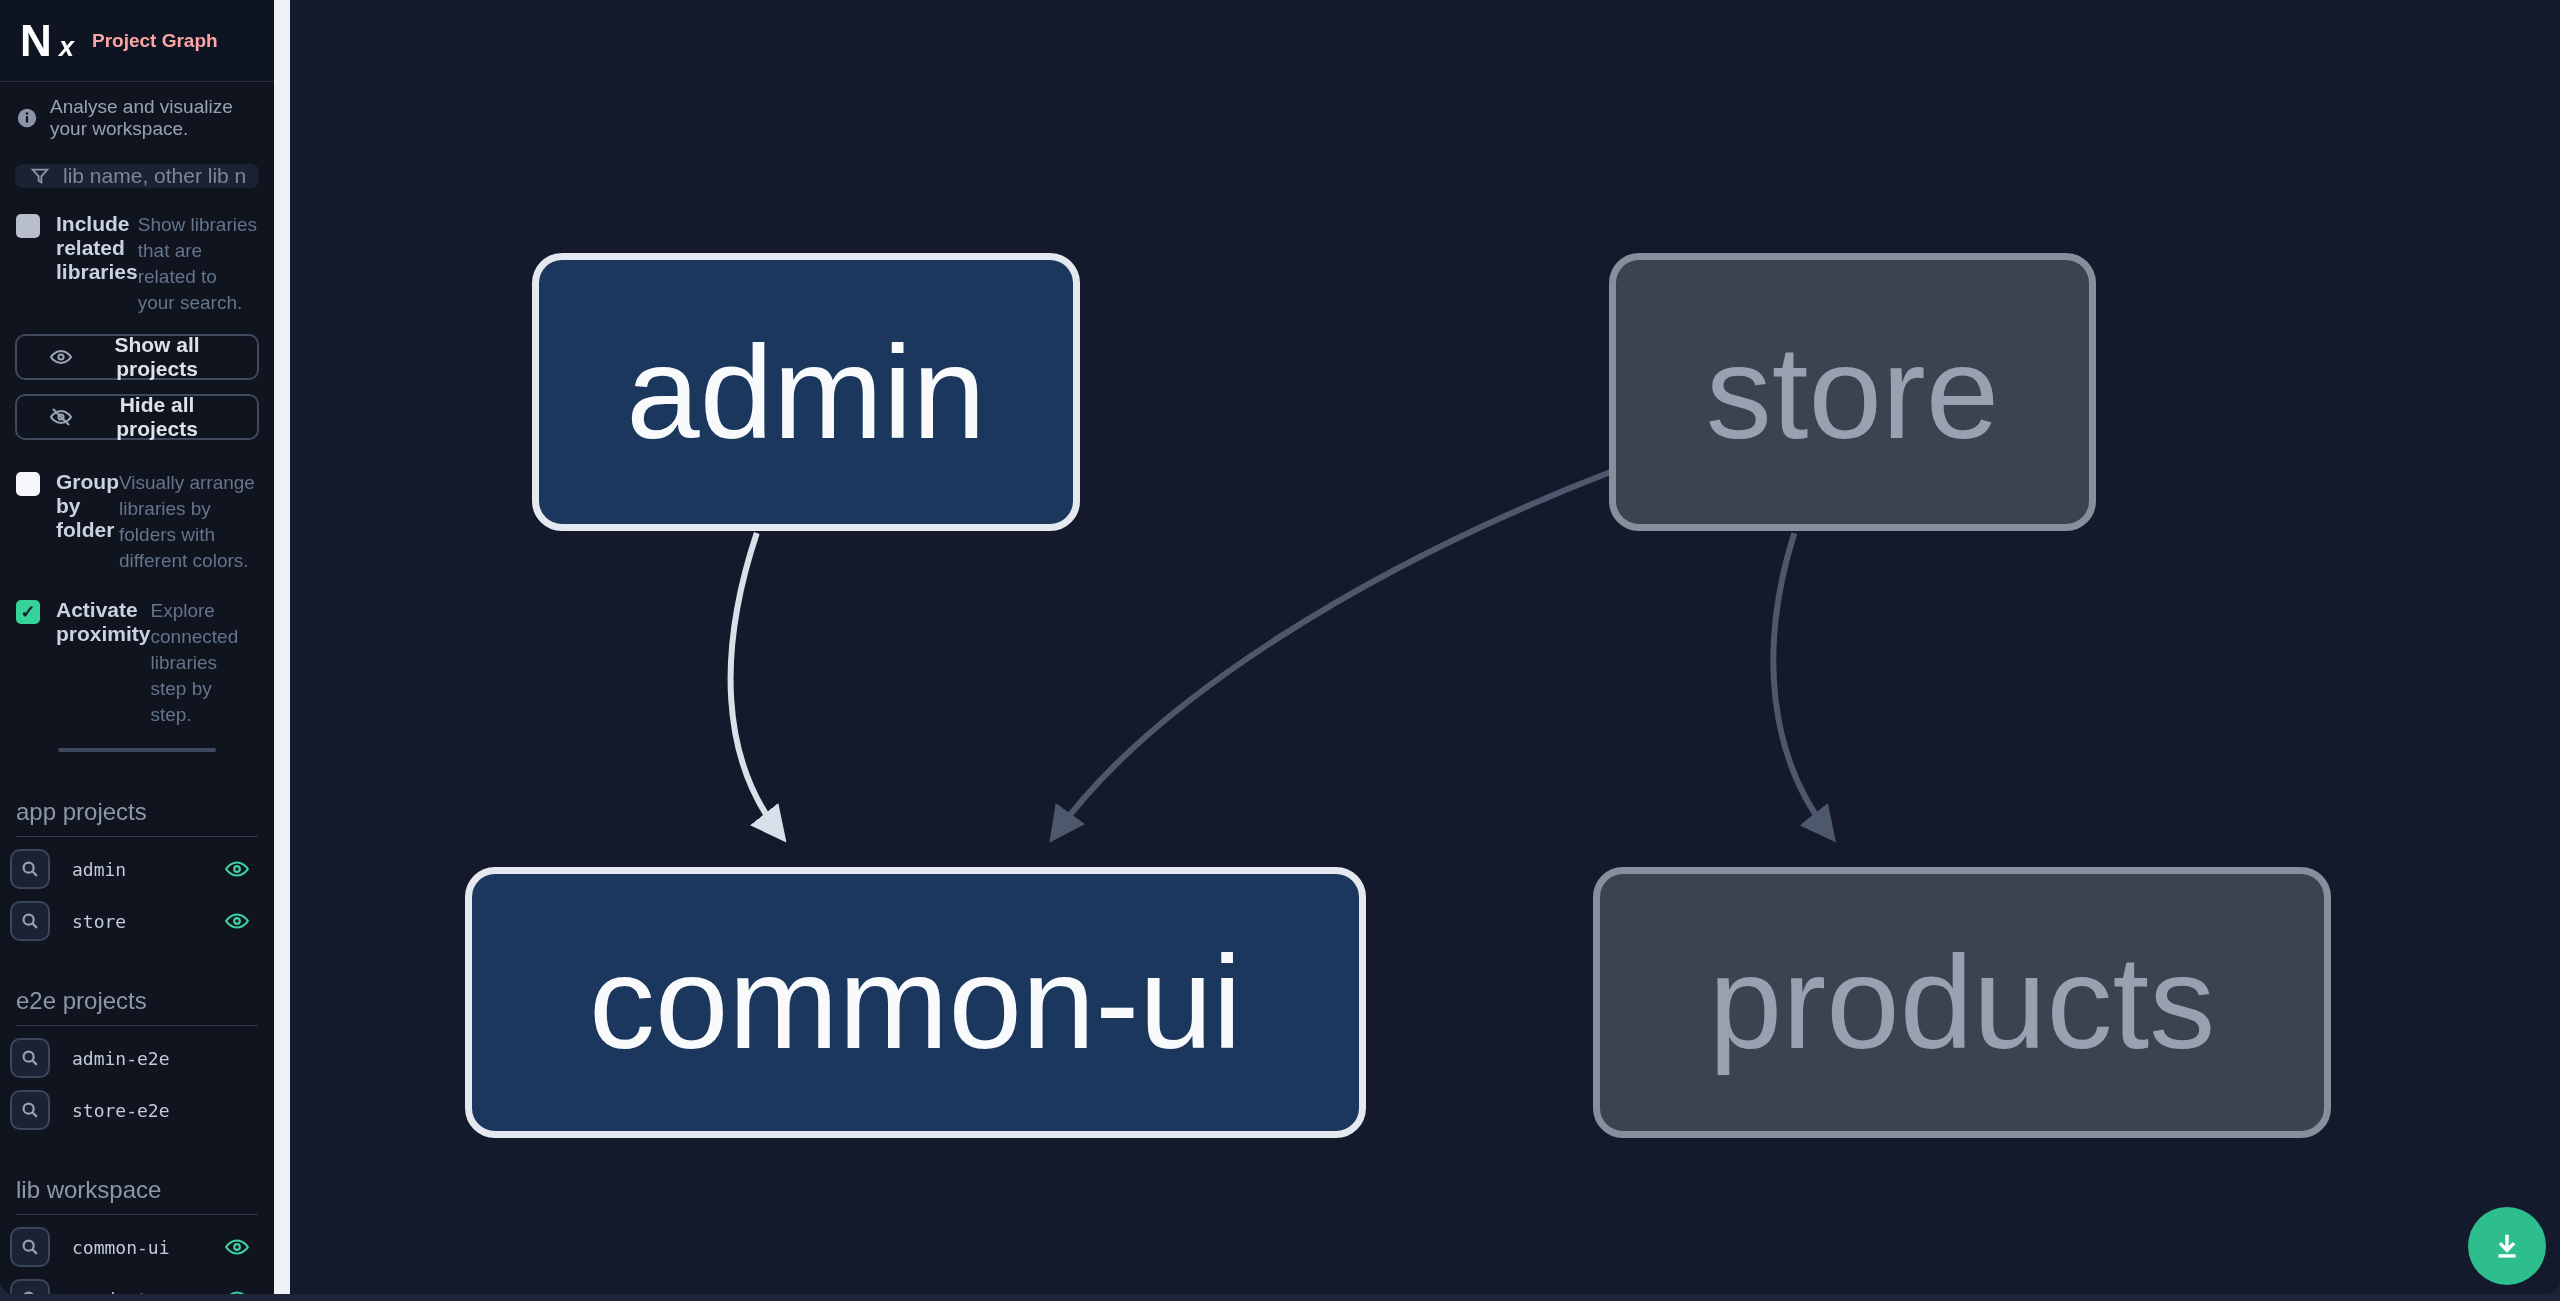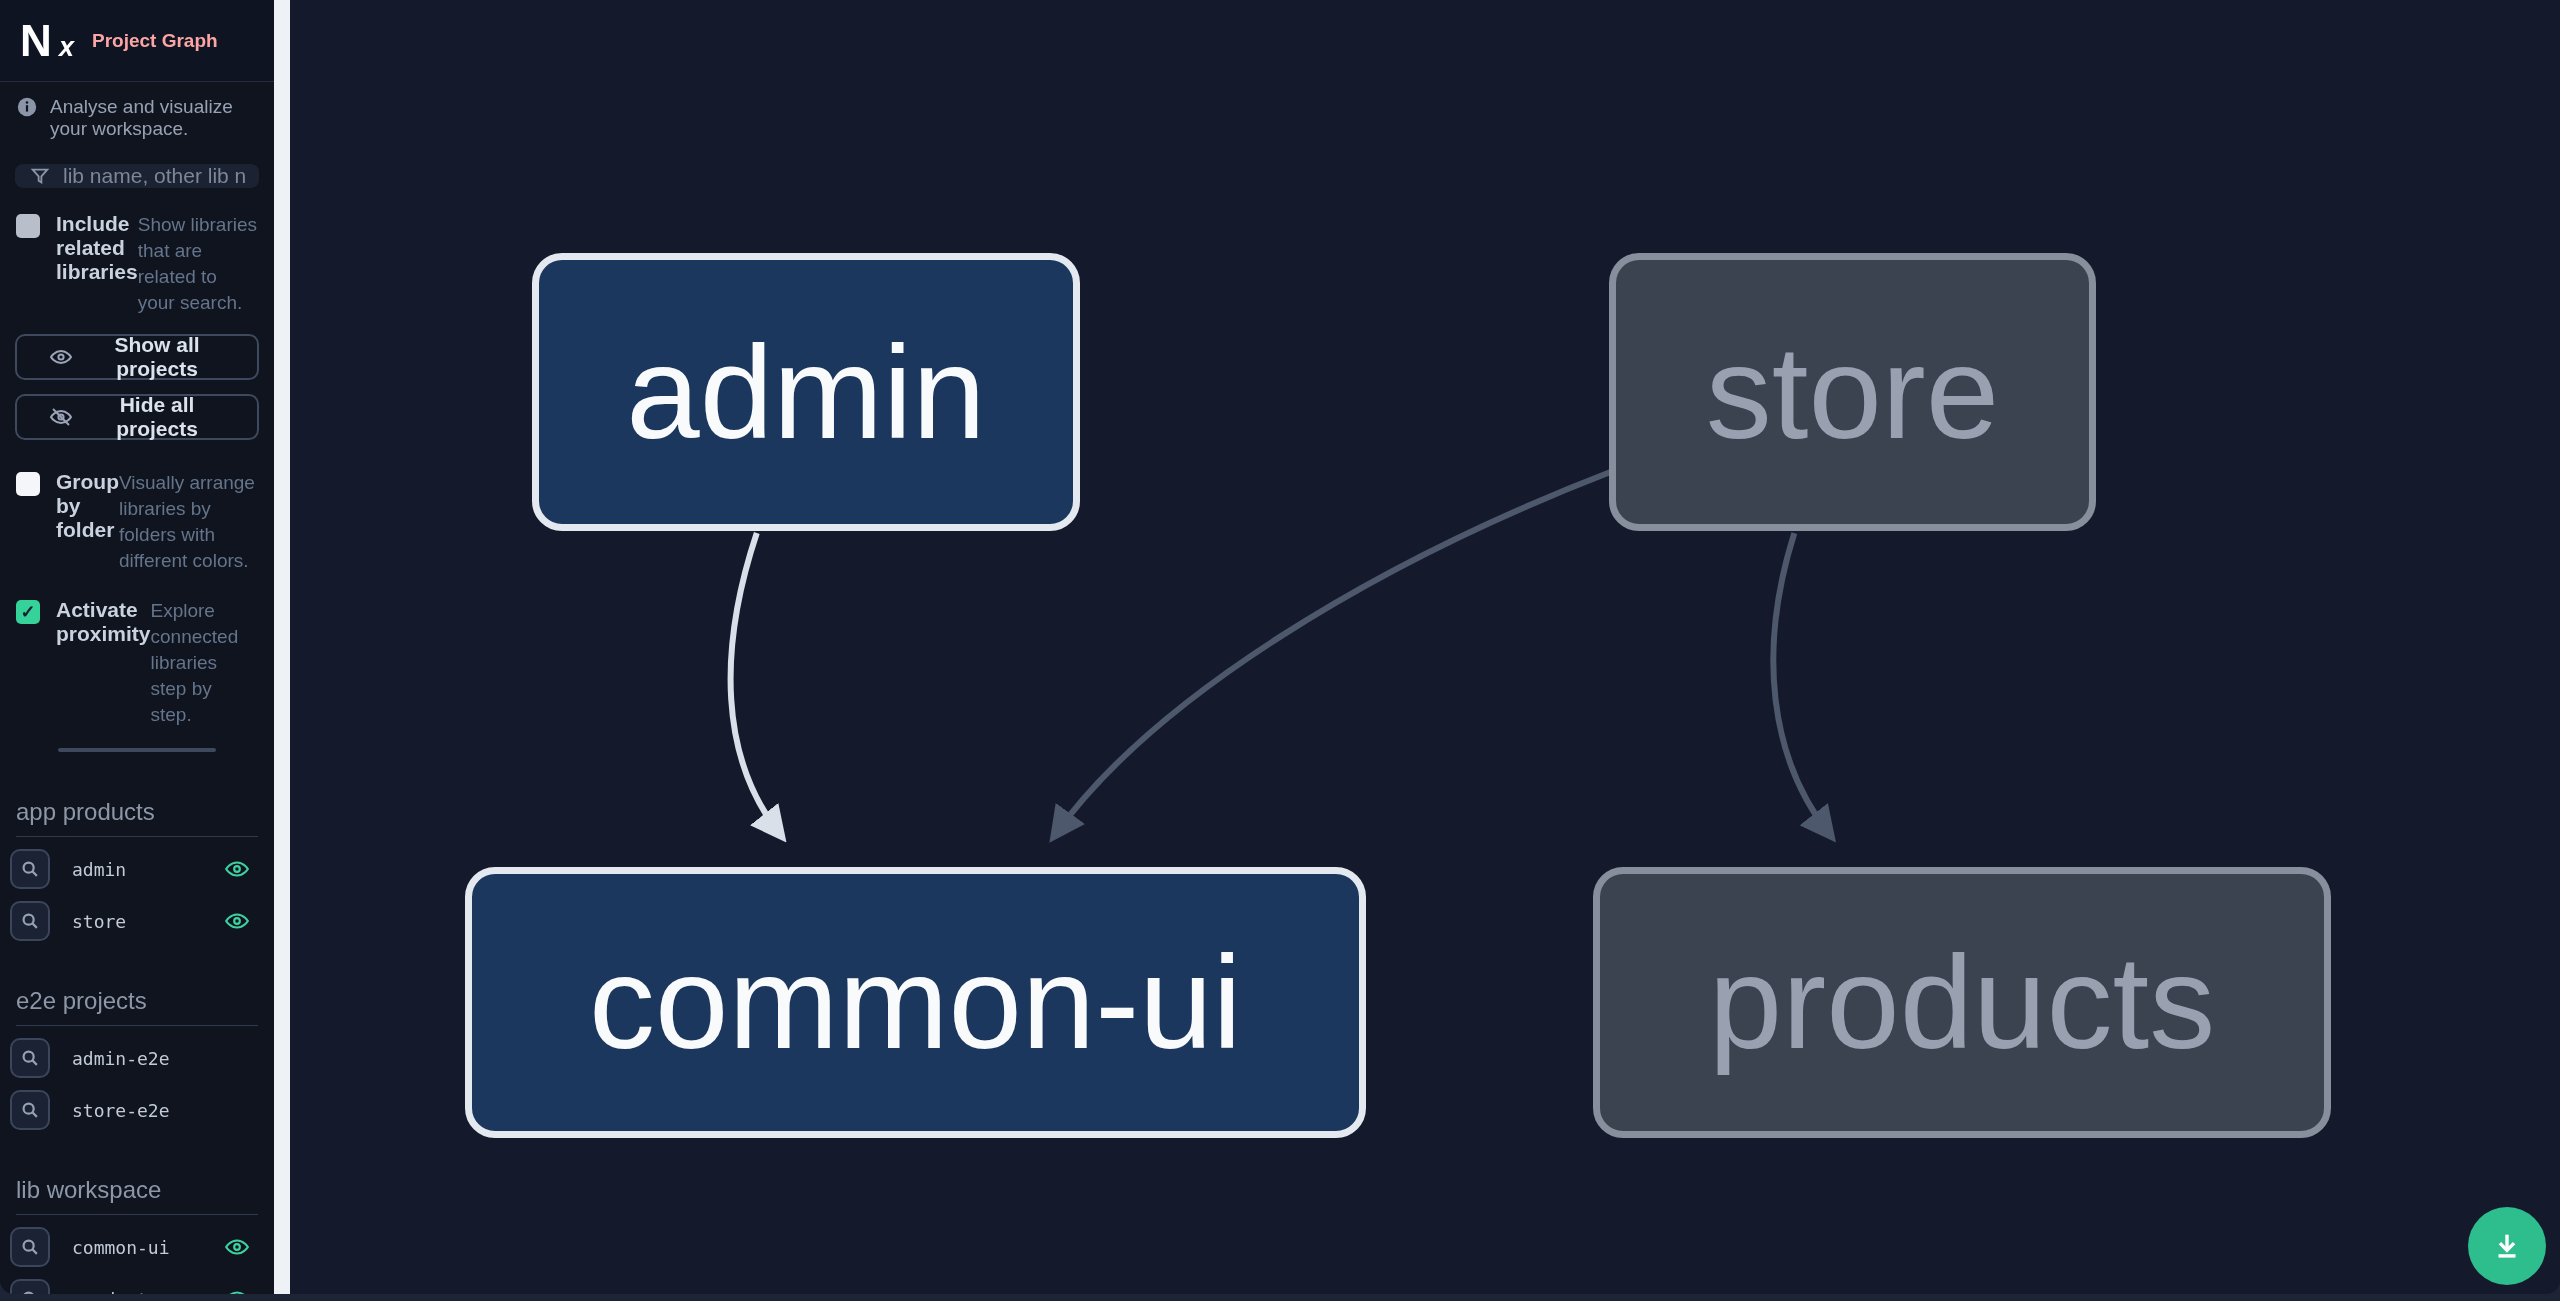--- a/index.html
+++ b/index.html
@@ -40,21 +40,21 @@
   .nx-logo { width: 52px; height: 44px; position: relative; flex: 0 0 52px; }
   .nx-logo .n { font-size: 44px; font-weight: 800; color: #ffffff; line-height: 44px; letter-spacing: -2px; }
   .nx-logo .x {
     position: absolute; right: -2px; bottom: 0px;
     font-size: 27px; font-weight: 800; color: #ffffff; font-style: italic;
   }
   .sb-title { font-size: 19px; font-weight: 700; color: #fca5a5; white-space: nowrap; }
   
   .tagline {
     margin: 14px 16px 0 16px;
-    display: flex; gap: 12px;
+    display: flex; align-items: center; gap: 12px;
     font-size: 19px; color: #98a2b3;
   }
   .info-icon { color: #8b95a7; display: inline-flex; flex: 0 0 auto; }
   
   .filter-wrap {
     margin: 24px 15px 0 15px; height: 40px;
     background: #1b2332; border-radius: 8px;
     display: flex; align-items: center; gap: 12px; padding: 0 14px;
   }
   .funnel-icon { color: #8b95a7; display: inline-flex; }
@@ -217,21 +217,21 @@
       <span class="desc">Explore connected libraries step by step.</span>
     </span>
   </div>
 
   <div class="stepper">
     <div class="st-btn">−</div>
     <div class="st-val">1</div>
     <div class="st-btn">+</div>
   </div>
 
-  <div class="section-title">app products</div>
+  <div class="section-title">app projects</div>
 
   <div class="proj-row">
     <span class="focus-btn">
       <svg width="22" height="22" viewBox="0 0 24 24" fill="none" stroke="currentColor" stroke-width="2.4">
         <circle cx="10.5" cy="10.5" r="5.5"></circle>
           <line x1="14.8" y1="14.8" x2="19.5" y2="19.5"></line>
       </svg>
     </span>
     <span class="proj-name">admin</span>
     <span class="eye-toggle">

